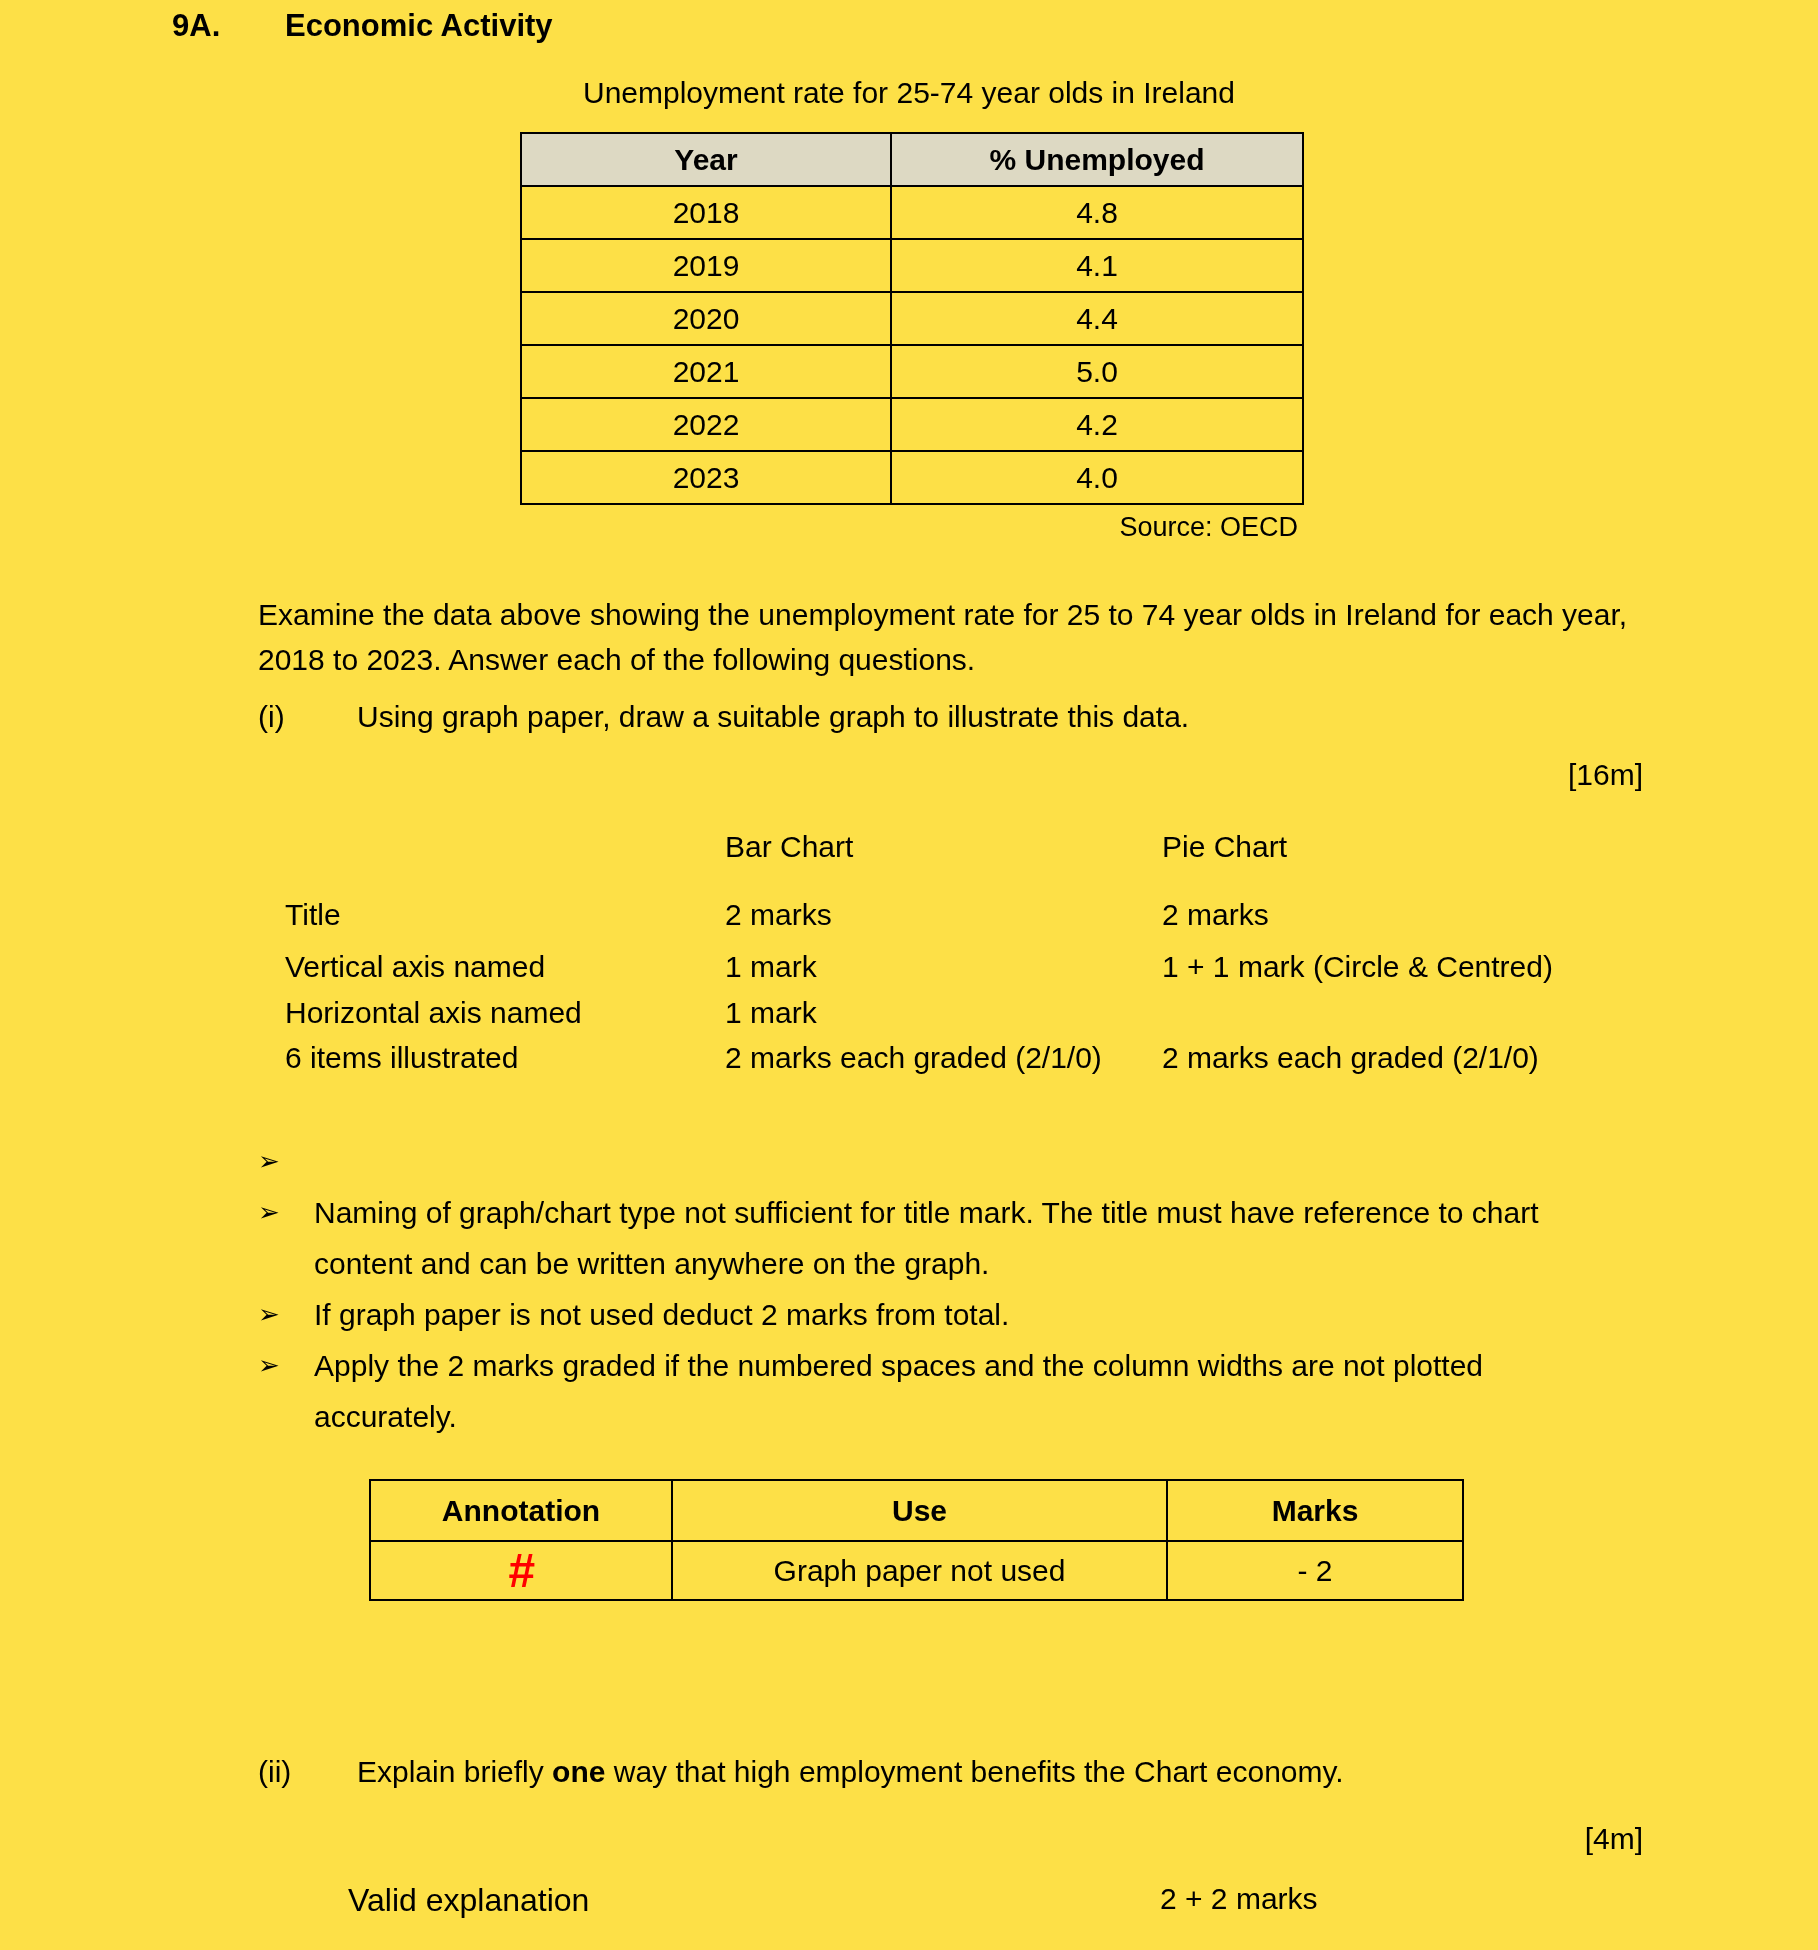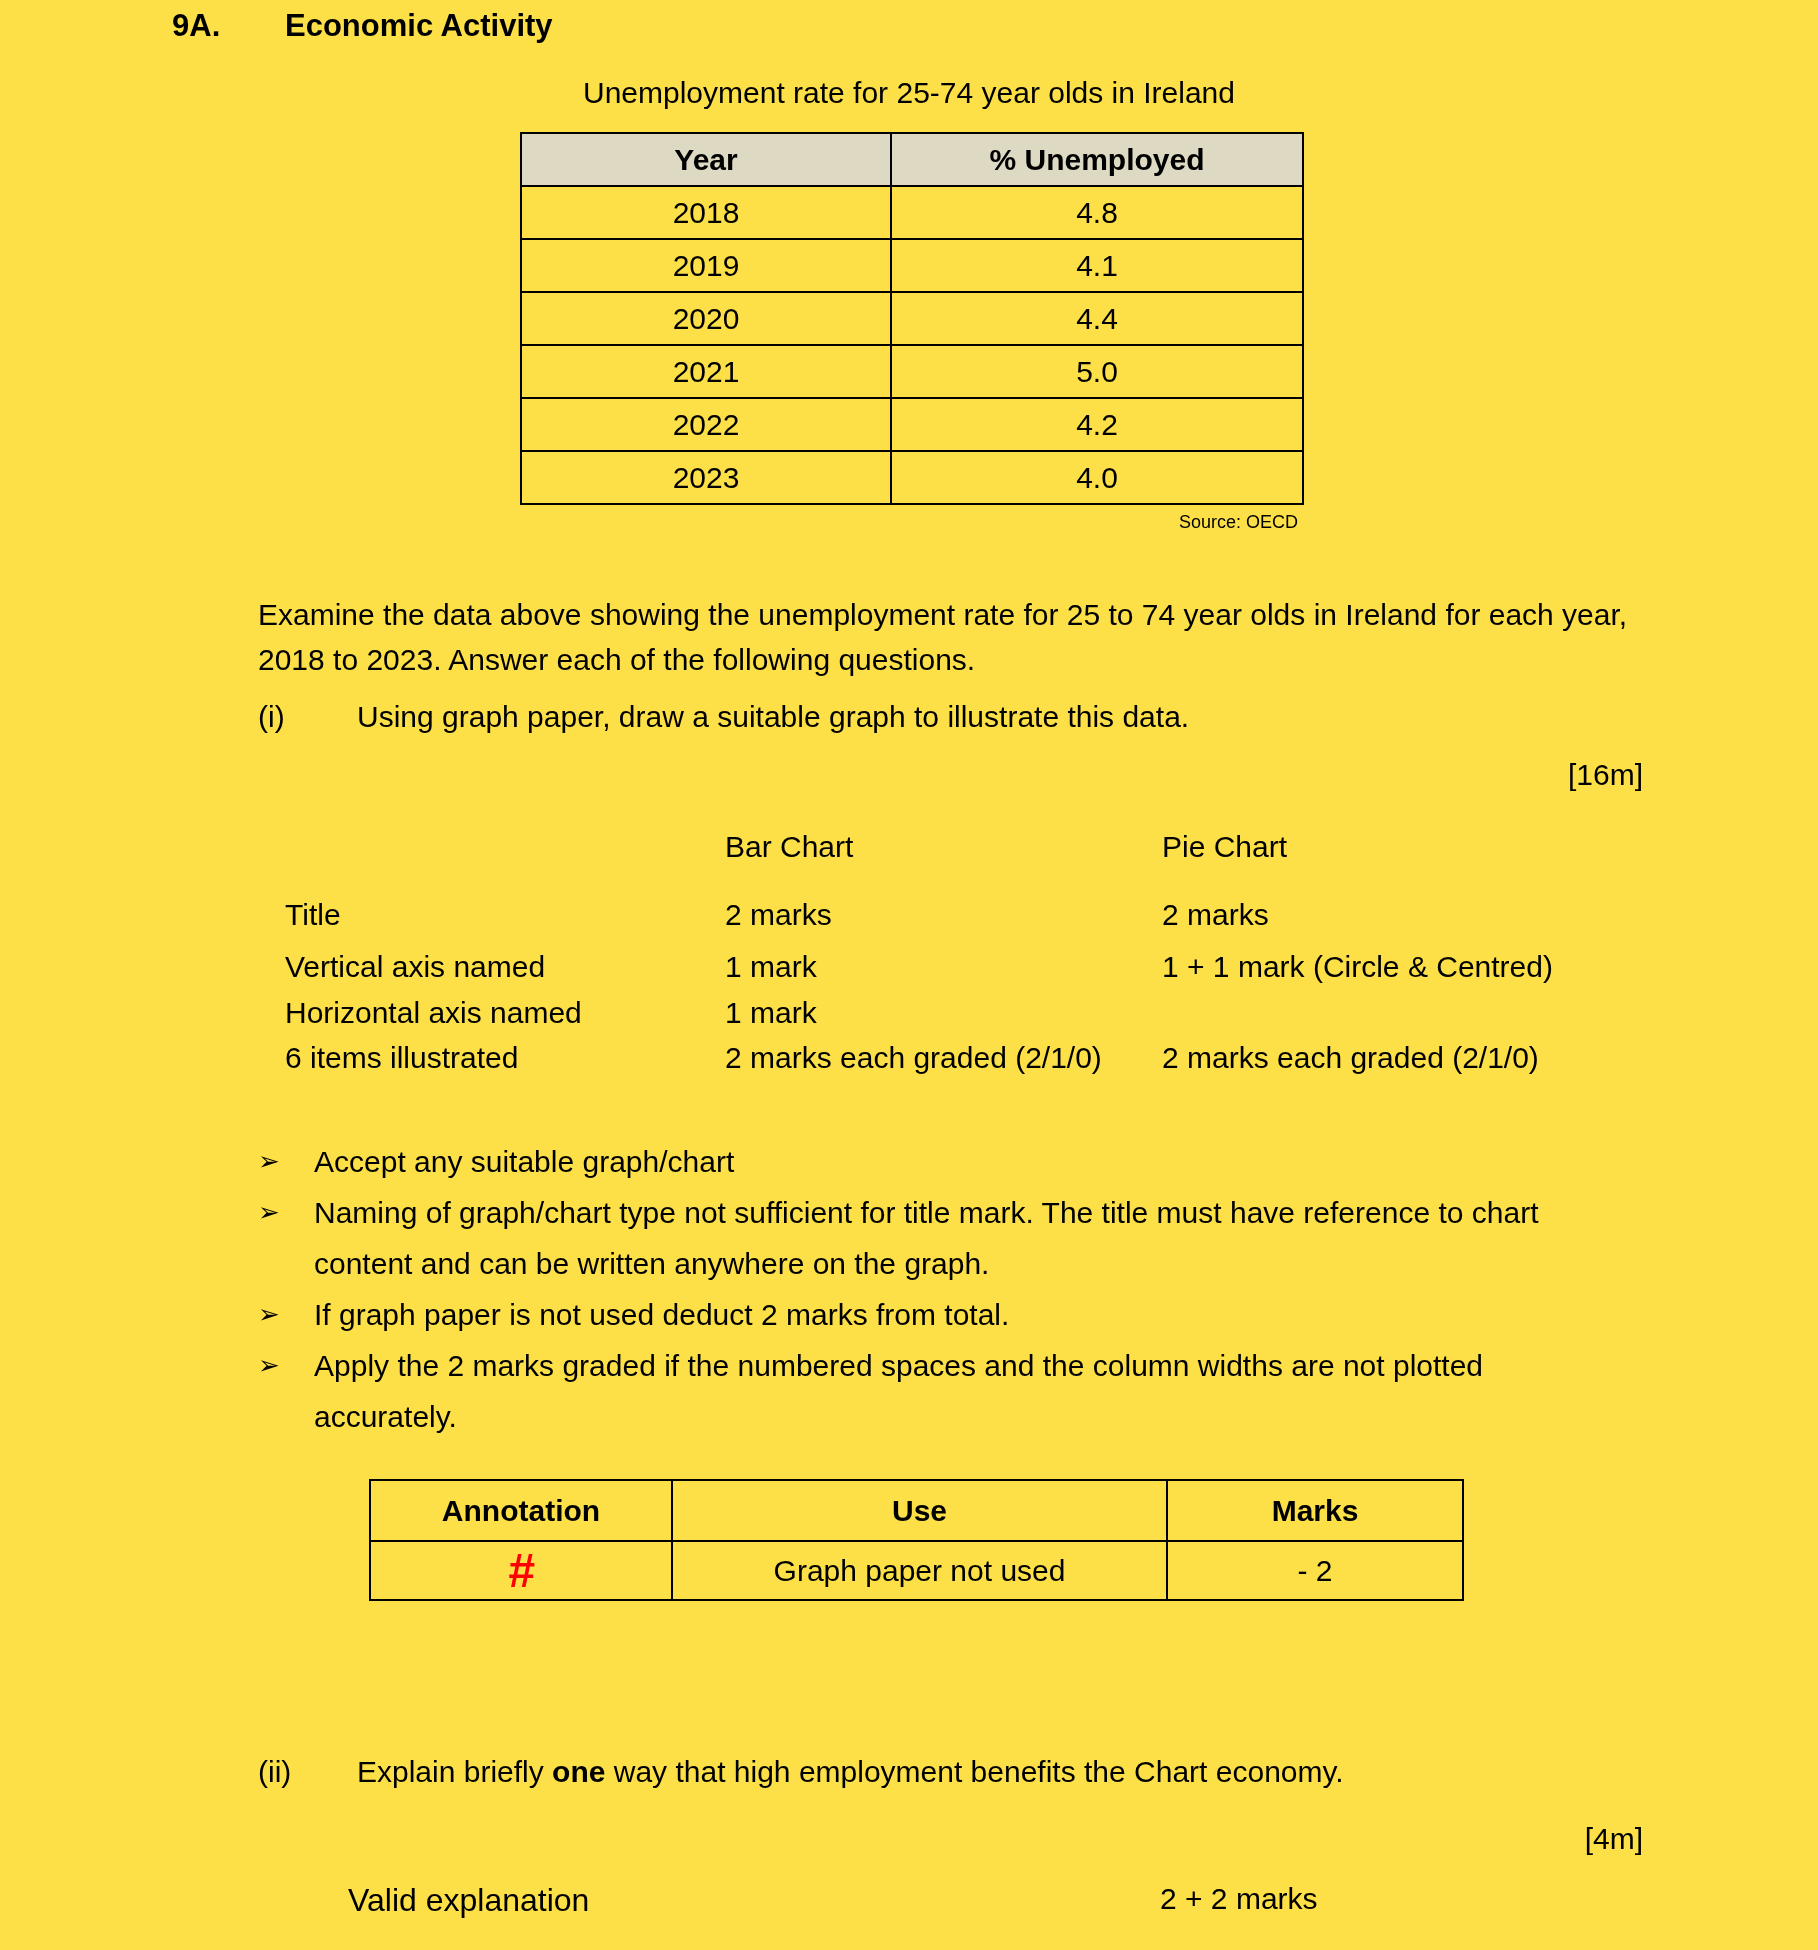--- a/index.html
+++ b/index.html
@@ -16,21 +16,21 @@
     position:absolute;left:520px;top:132px;width:778px;border-collapse:collapse;
     font-size:30px;table-layout:fixed;
   }
   table.datatable td,table.datatable th{
     border:2px solid #000;text-align:center;vertical-align:middle;
     height:51px;padding:0;
   }
   table.datatable th{font-weight:bold;}
   .col-year{width:368px;}
   .col-pct{width:410px;}
-  .source{position:absolute;right:520px;top:512px;font-size:18px;}
+  .source{position:absolute;right:520px;top:512px;font-size:27px;}
   
   .intro{position:absolute;left:258px;top:592px;width:1392px;font-size:30px;line-height:45px;}
   
   .q-row{position:absolute;left:258px;display:flex;font-size:30px;}
   .q-row .q-label{width:99px;flex:0 0 99px;}
   .q1{top:700px;}
   .m-right{position:absolute;right:175px;font-weight:normal;font-size:30px;}
   .m16{top:758px;}
   .m4{top:1822px;}
   
@@ -140,21 +140,20 @@
   </div>
   <div class="mg-row mg-r4">
     <span>6 items illustrated</span>
     <span>2 marks each graded (2/1/0)</span>
     <span>2 marks each graded (2/1/0)</span>
   </div>
 
   <div class="notes">
     <div class="note">
       <span class="marker">➢</span>
-      <span>Accept any suitable graph/chart</span>
     </div>
     <div class="note">
       <span class="marker">➢</span>
       <span>Naming of graph/chart type not sufficient for title mark. The title must have reference to chart content and can be written anywhere on the graph.</span>
     </div>
     <div class="note">
       <span class="marker">➢</span>
       <span>If graph paper is not used deduct 2 marks from total.</span>
     </div>
     <div class="note">

